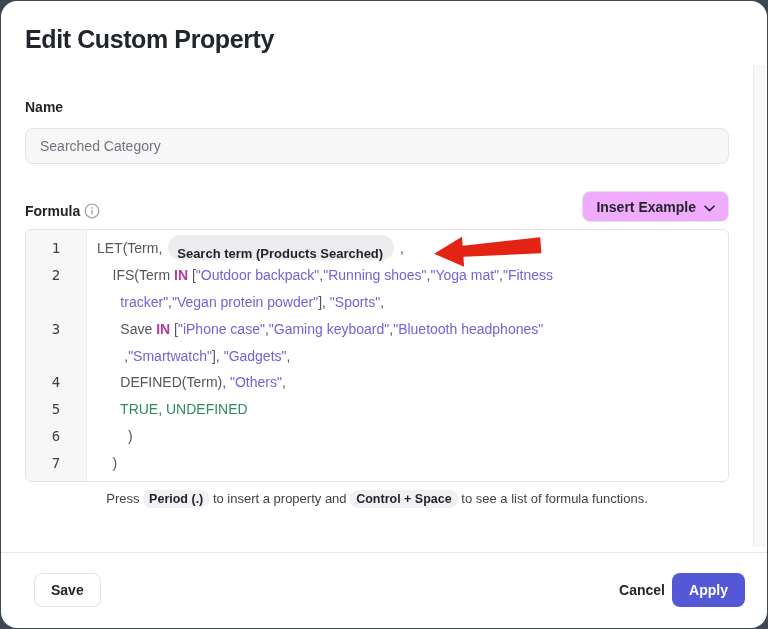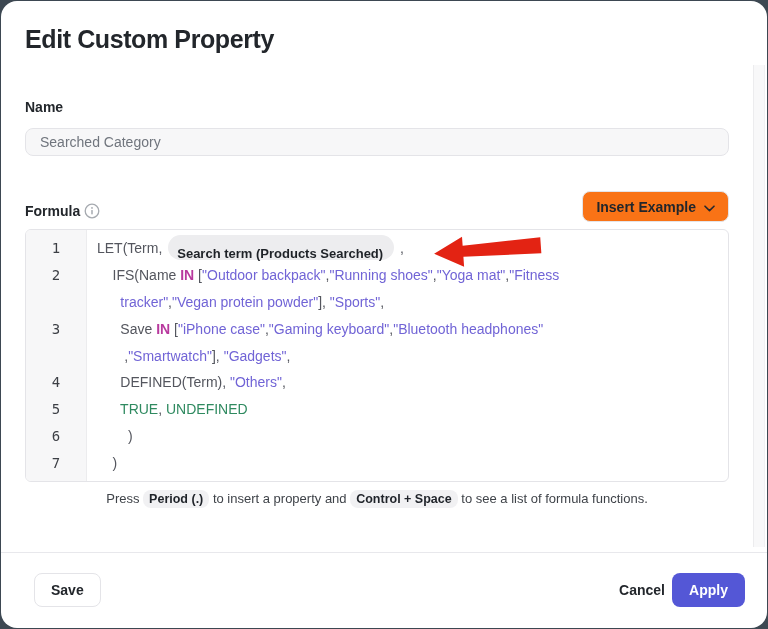--- a/index.html
+++ b/index.html
@@ -8,26 +8,26 @@
     --c-p:#54565e; --c-k:#b8399e; --c-s:#7164d6; --c-g:#2f8a60;
     --chip-bg:#ededef; --kbd-bg:#f1f1f3; --apply:#5457d6; --arrow:#e32313;
   }
   *{box-sizing:border-box;margin:0;padding:0;font-family:"Liberation Sans",sans-serif;}
   body{width:768px;height:629px;}
   .stage{position:relative;width:768px;height:629px;background:var(--overlay);overflow:hidden;}
   .modal{position:absolute;left:1px;top:1px;width:766px;height:627px;background:var(--surface);
     border-radius:16px;overflow:hidden;}
   .title{position:absolute;left:24px;top:24px;font-size:25px;font-weight:700;color:var(--text1);letter-spacing:-0.4px;}
   .field-label{position:absolute;left:24px;font-size:14px;font-weight:700;color:var(--text1);}
-  .name-input{position:absolute;left:24px;top:127px;width:704px;height:28px;background:var(--input-bg);
+  .name-input{position:absolute;left:24px;top:127px;width:704px;height:36px;background:var(--input-bg);
     border:1px solid var(--border);border-radius:8px;padding:0 14px;font-size:14px;color:var(--text2);outline:none;}
   .formula-row-label{top:202px;display:flex;align-items:center;gap:4px;}
   .info-icon{display:inline-flex;}
   .insert-btn{position:absolute;right:38px;top:190px;height:31px;display:flex;align-items:center;gap:8px;
-    background:#f97316;border:1px solid var(--border);border-radius:8px;padding:0 13px;font-size:14px;
+    background:#f0abfc;border:1px solid var(--border);border-radius:8px;padding:0 13px;font-size:14px;
     font-weight:600;color:var(--text1);cursor:pointer;}
   .editor{position:absolute;left:24px;top:228px;width:704px;height:253px;border:1px solid var(--border);
     border-radius:6px;background:#fff;display:flex;overflow:hidden;}
   .gutter{width:61px;background:var(--gutter-bg);border-right:1px solid #ececee;padding-top:5px;flex:none;}
   .gut-row{height:26.9px;line-height:26.9px;text-align:center;font-family:"DejaVu Sans Mono",monospace;
     font-size:14px;color:#3c3f45;}
   .code{flex:1;padding:5px 0 0 10px;position:relative;}
   .code-row{height:26.9px;line-height:26.9px;white-space:pre;font-family:"DejaVu Sans Mono",monospace;font-size:14px;}
   .c-p{color:var(--c-p);} .c-k{color:var(--c-k);font-weight:700;} .c-s{color:var(--c-s);} .c-g{color:var(--c-g);}
   .chip{display:inline-flex;align-items:center;gap:6px;height:25px;vertical-align:middle;margin:-3px 2px 0 2px;
@@ -90,21 +90,21 @@
         </div>
       <div class="code">
           <div class="code-row"><span class="c-p">LET(Term, </span><span class="chip"><svg width="16" height="16" viewBox="0 0 16 16">
                 <g stroke="#26292e" stroke-width="1.6" fill="none">
                   <line x1="1.5" y1="3.5" x2="11" y2="3.5"></line>
                   <line x1="1.5" y1="8" x2="7.5" y2="8"></line>
                   <line x1="1.5" y1="12.5" x2="7.5" y2="12.5"></line>
                 </g>
                 <polygon points="9,4.5 15.5,9 9,13.5" fill="#26292e"></polygon>
               </svg><span>Search term (Products Searched)</span></span><span class="c-p"> ,</span></div>
-          <div class="code-row"><span class="c-p">    IFS(Name </span><span class="c-k">IN</span><span class="c-p"> [</span><span class="c-s">"Outdoor backpack"</span><span class="c-p">,</span><span class="c-s">"Running shoes"</span><span class="c-p">,</span><span class="c-s">"Yoga mat"</span><span class="c-p">,</span><span class="c-s">"Fitness</span></div>
+          <div class="code-row"><span class="c-p">    IFS(Term </span><span class="c-k">IN</span><span class="c-p"> [</span><span class="c-s">"Outdoor backpack"</span><span class="c-p">,</span><span class="c-s">"Running shoes"</span><span class="c-p">,</span><span class="c-s">"Yoga mat"</span><span class="c-p">,</span><span class="c-s">"Fitness</span></div>
           <div class="code-row"><span class="c-p">      </span><span class="c-s">tracker"</span><span class="c-p">,</span><span class="c-s">"Vegan protein powder"</span><span class="c-p">], </span><span class="c-s">"Sports"</span><span class="c-p">,</span></div>
           <div class="code-row"><span class="c-p">      Save </span><span class="c-k">IN</span><span class="c-p"> [</span><span class="c-s">"iPhone case"</span><span class="c-p">,</span><span class="c-s">"Gaming keyboard"</span><span class="c-p">,</span><span class="c-s">"Bluetooth headphones"</span></div>
           <div class="code-row"><span class="c-p">       ,</span><span class="c-s">"Smartwatch"</span><span class="c-p">], </span><span class="c-s">"Gadgets"</span><span class="c-p">,</span></div>
           <div class="code-row"><span class="c-p">      DEFINED(Term), </span><span class="c-s">"Others"</span><span class="c-p">,</span></div>
           <div class="code-row"><span class="c-p">      </span><span class="c-g">TRUE</span><span class="c-p">, </span><span class="c-g">UNDEFINED</span></div>
           <div class="code-row"><span class="c-p">        )</span></div>
           <div class="code-row"><span class="c-p">    )</span></div>
         </div>
     </div>
 

